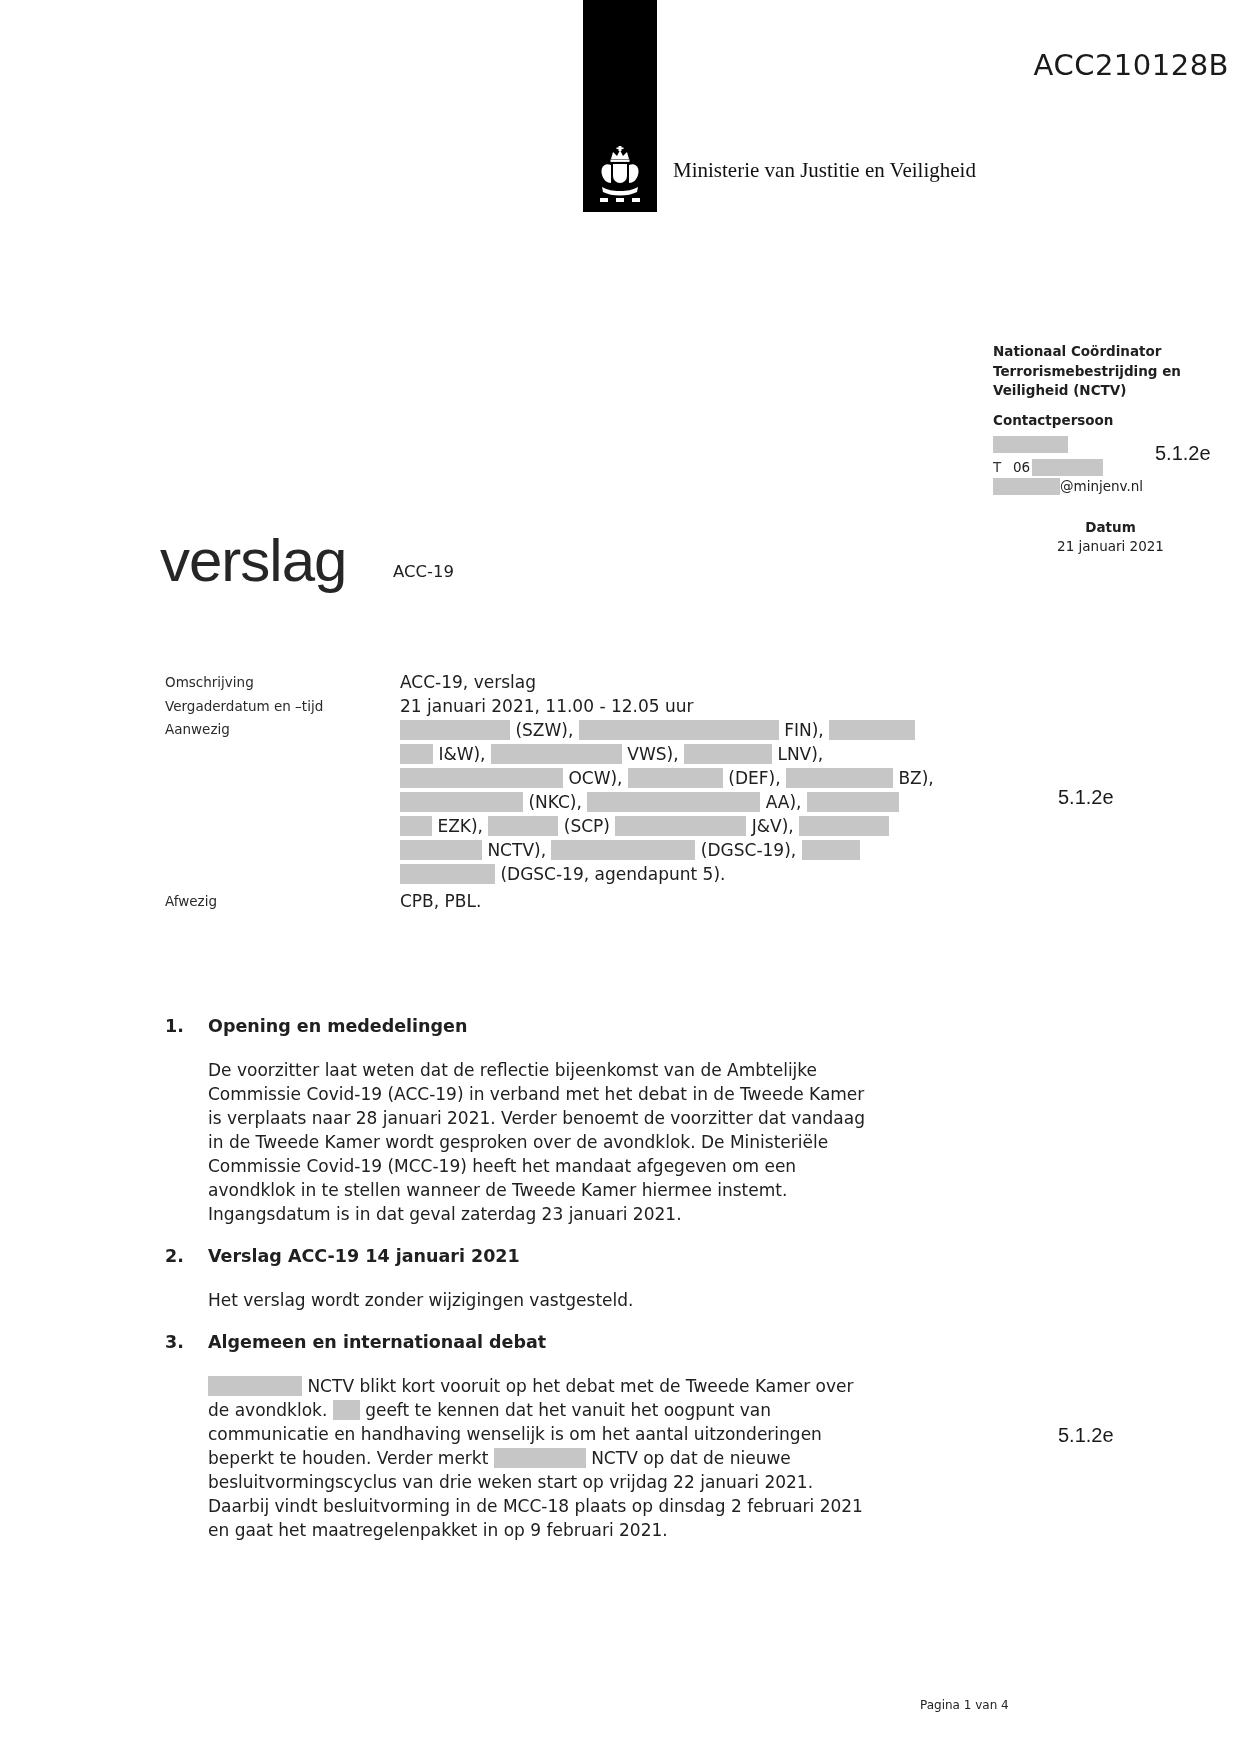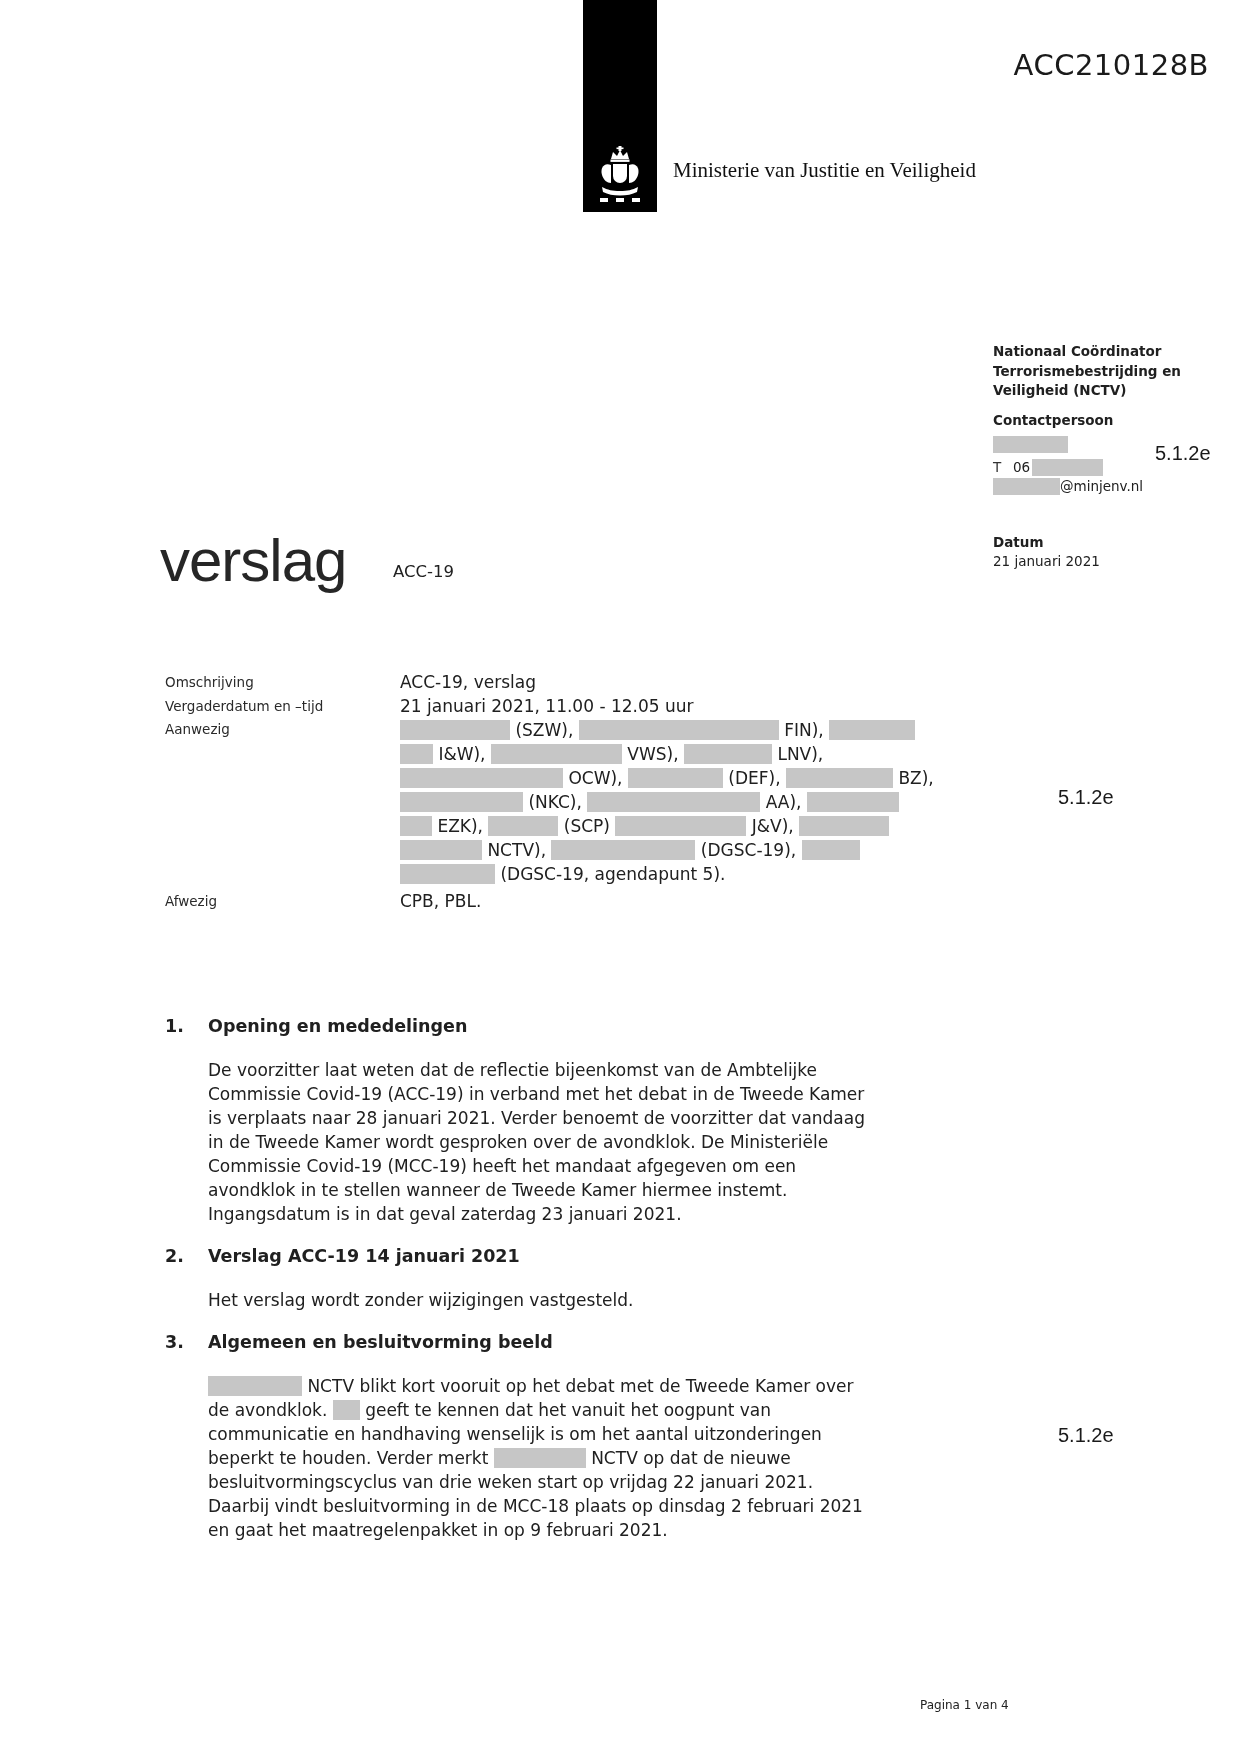--- a/index.html
+++ b/index.html
@@ -9,32 +9,32 @@
     font-family:"DejaVu Sans",sans-serif;color:#202020;
   }
   
   .logo-bar{position:absolute;left:583px;top:0;width:74px;height:212px;background:#000;}
   .emblem{position:absolute;left:50%;transform:translateX(-50%);bottom:6px;}
   .ministry-name{
     position:absolute;left:673px;top:158px;
     font-family:"Liberation Serif",serif;font-size:21px;color:#111;
   }
   .doc-number{
-    position:absolute;right:32px;top:48px;
+    position:absolute;right:12px;top:48px;
     font-size:29px;letter-spacing:.5px;color:#1a1a1a;text-align:right;
   }
   
   .sidebar{position:absolute;left:993px;top:342px;width:235px;font-size:13.5px;line-height:19.5px;}
   .sidebar .b{font-weight:bold;}
   .sidebar .gap{height:10px;}
   .rd{display:inline-block;background:#c6c6c6;height:20px;vertical-align:-4px;}
   .rd-s{display:inline-block;background:#c6c6c6;height:17px;vertical-align:-4px;}
   .phone-line{margin-top:3px;}
   .phone-line .t{display:inline-block;width:20px;color:#333;}
-  .datum-block{margin-top:36px;}
+  .datum-block{margin-top:21px;text-align:center;}
   .stamp{
     position:absolute;font-family:"Liberation Sans",sans-serif;
     font-size:20px;color:#1a1a1a;
   }
   
   .title-main{
     position:absolute;left:160px;top:526px;
     font-family:"Liberation Sans",sans-serif;font-weight:300;
     font-size:60px;letter-spacing:-1px;color:#262626;
   }
@@ -160,21 +160,21 @@
           <span class="sec-num">2.</span>
           <span>Verslag ACC-19 14 januari 2021</span>
         </div>
         <div class="sec-body">
           <div class="line">Het verslag wordt zonder wijzigingen vastgesteld.</div>
         </div>
       </div>
       <div>
         <div class="sec-head">
           <span class="sec-num">3.</span>
-          <span>Algemeen en besluitvorming beeld</span>
+          <span>Algemeen en internationaal debat</span>
         </div>
         <div class="sec-body">
           <div class="line"><span class="rd" style="width: 94px;"></span> NCTV blikt kort vooruit op het debat met de Tweede Kamer over</div>
           <div class="line">de avondklok. <span class="rd" style="width: 27px;"></span> geeft te kennen dat het vanuit het oogpunt van</div>
           <div class="line">communicatie en handhaving wenselijk is om het aantal uitzonderingen</div>
           <div class="line">beperkt te houden. Verder merkt <span class="rd" style="width: 92px;"></span> NCTV op dat de nieuwe</div>
           <div class="line">besluitvormingscyclus van drie weken start op vrijdag 22 januari 2021.</div>
           <div class="line">Daarbij vindt besluitvorming in de MCC-18 plaats op dinsdag 2 februari 2021</div>
           <div class="line">en gaat het maatregelenpakket in op 9 februari 2021.</div>
         </div>

